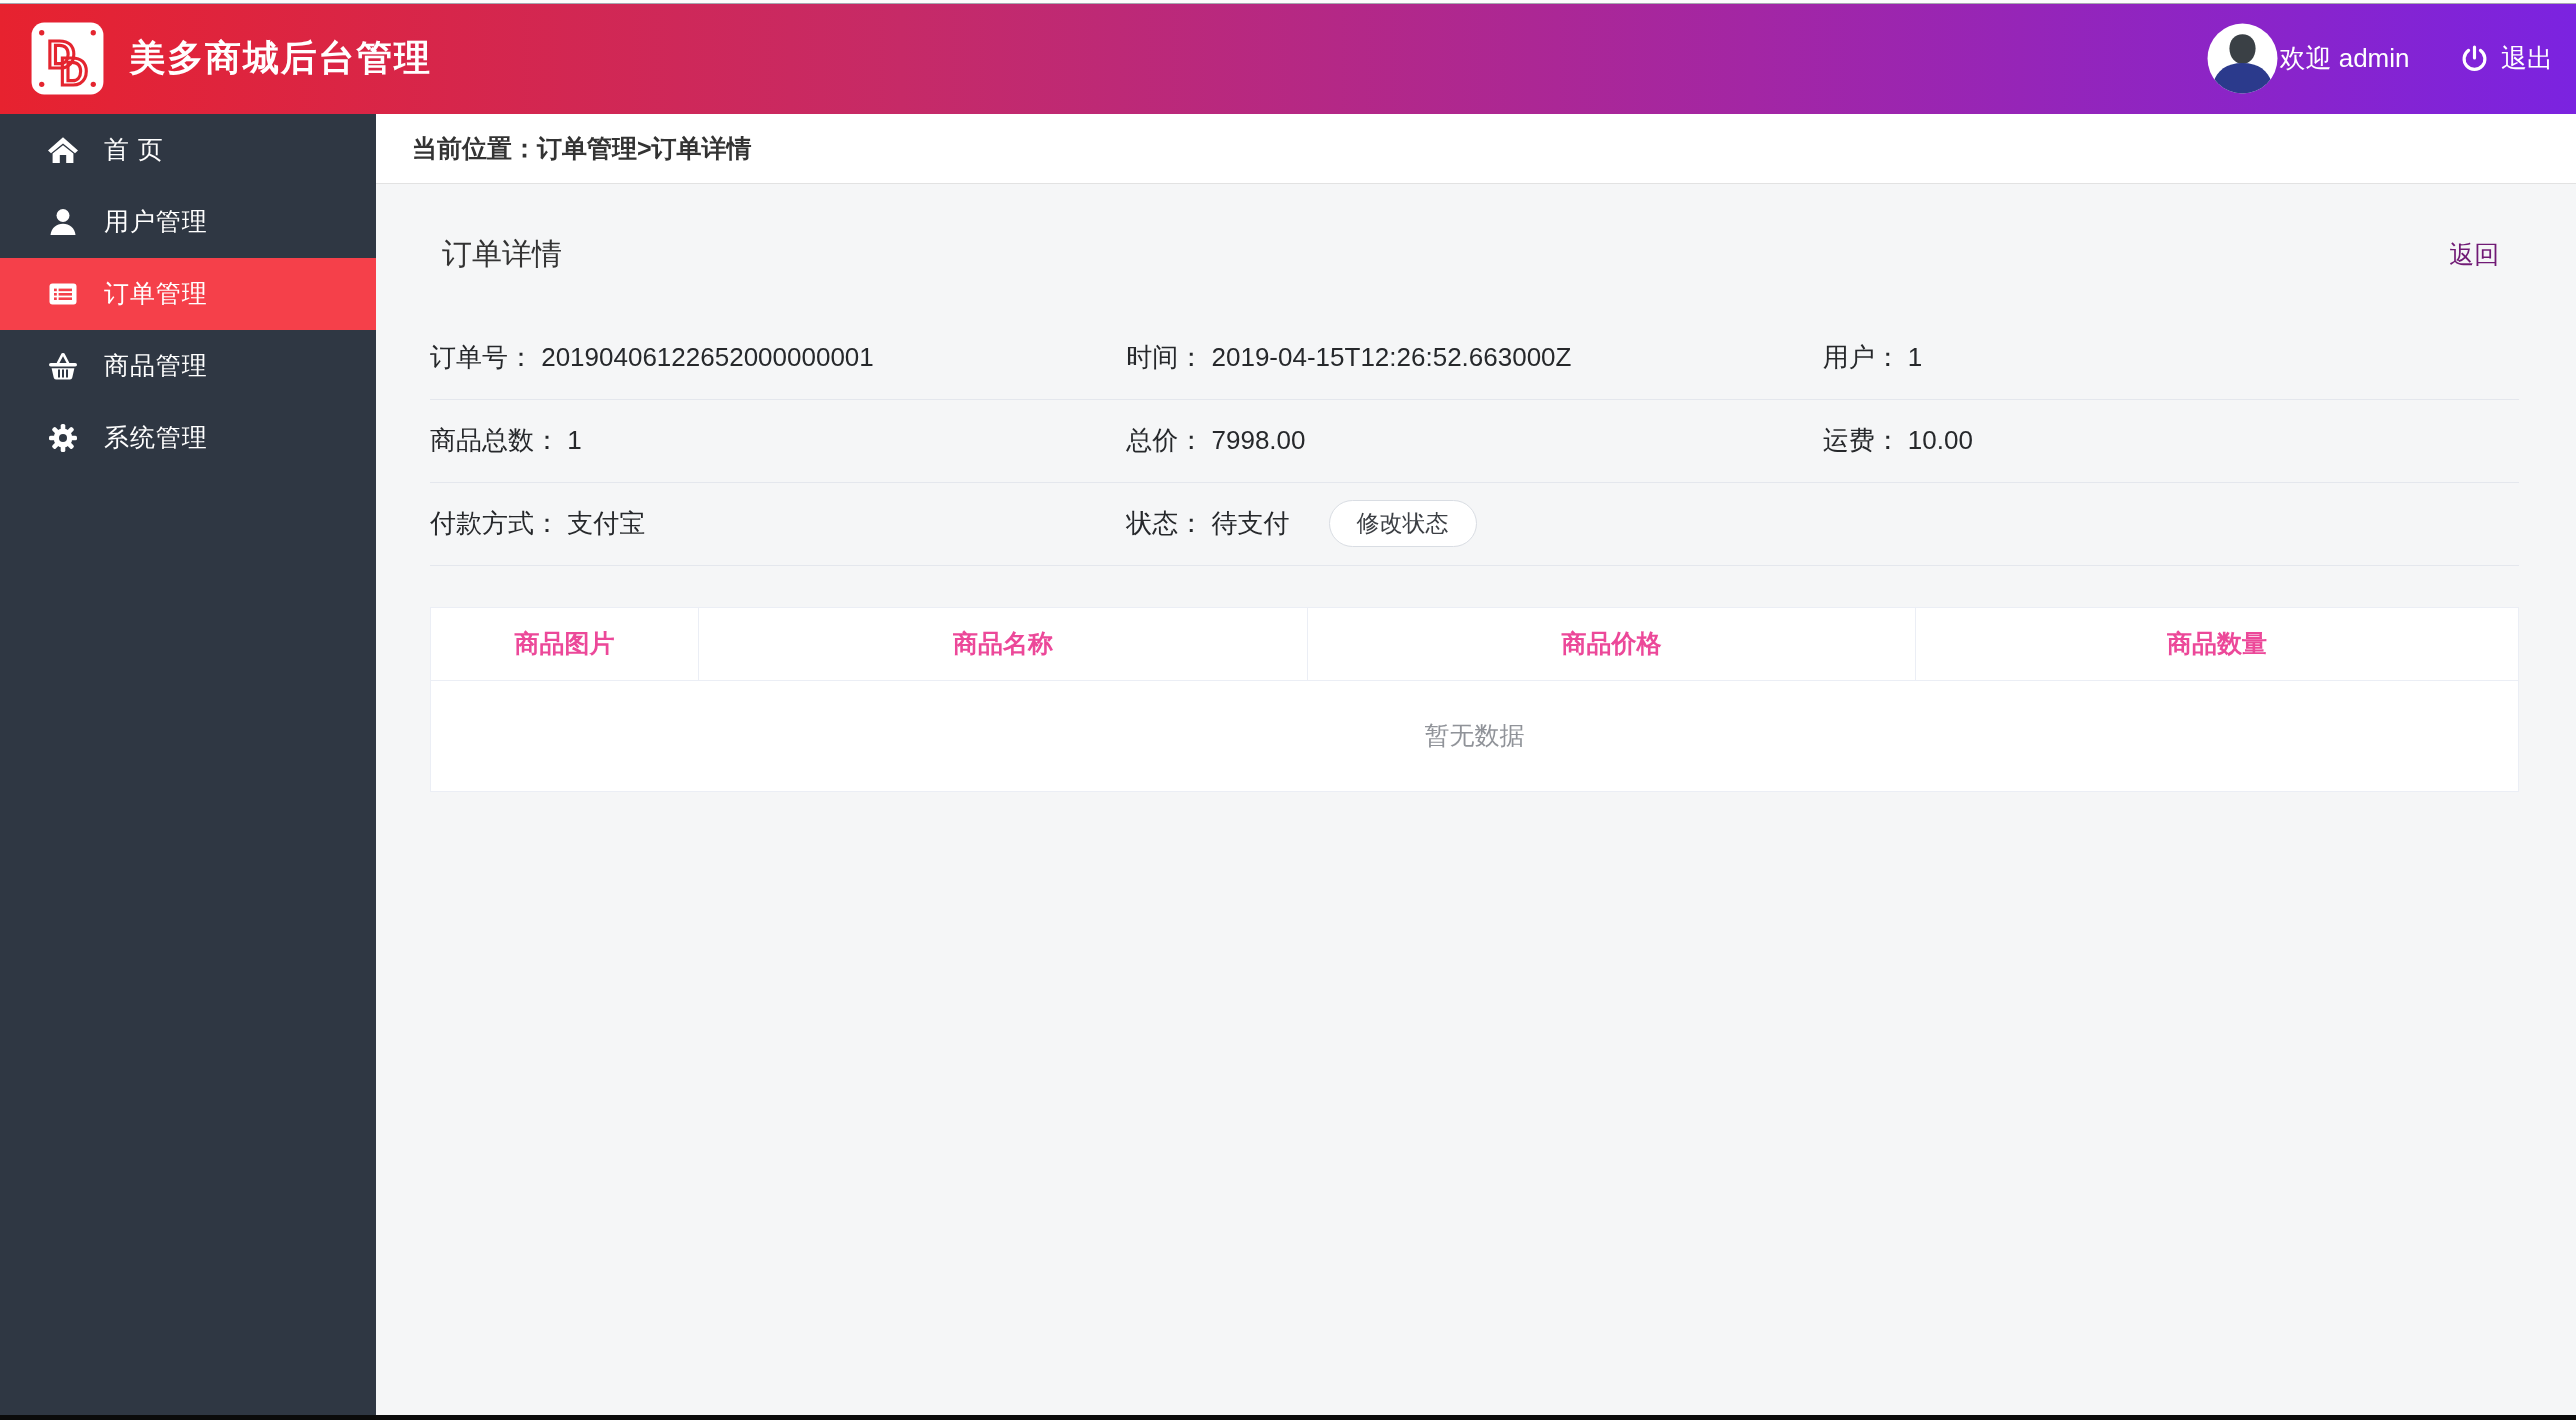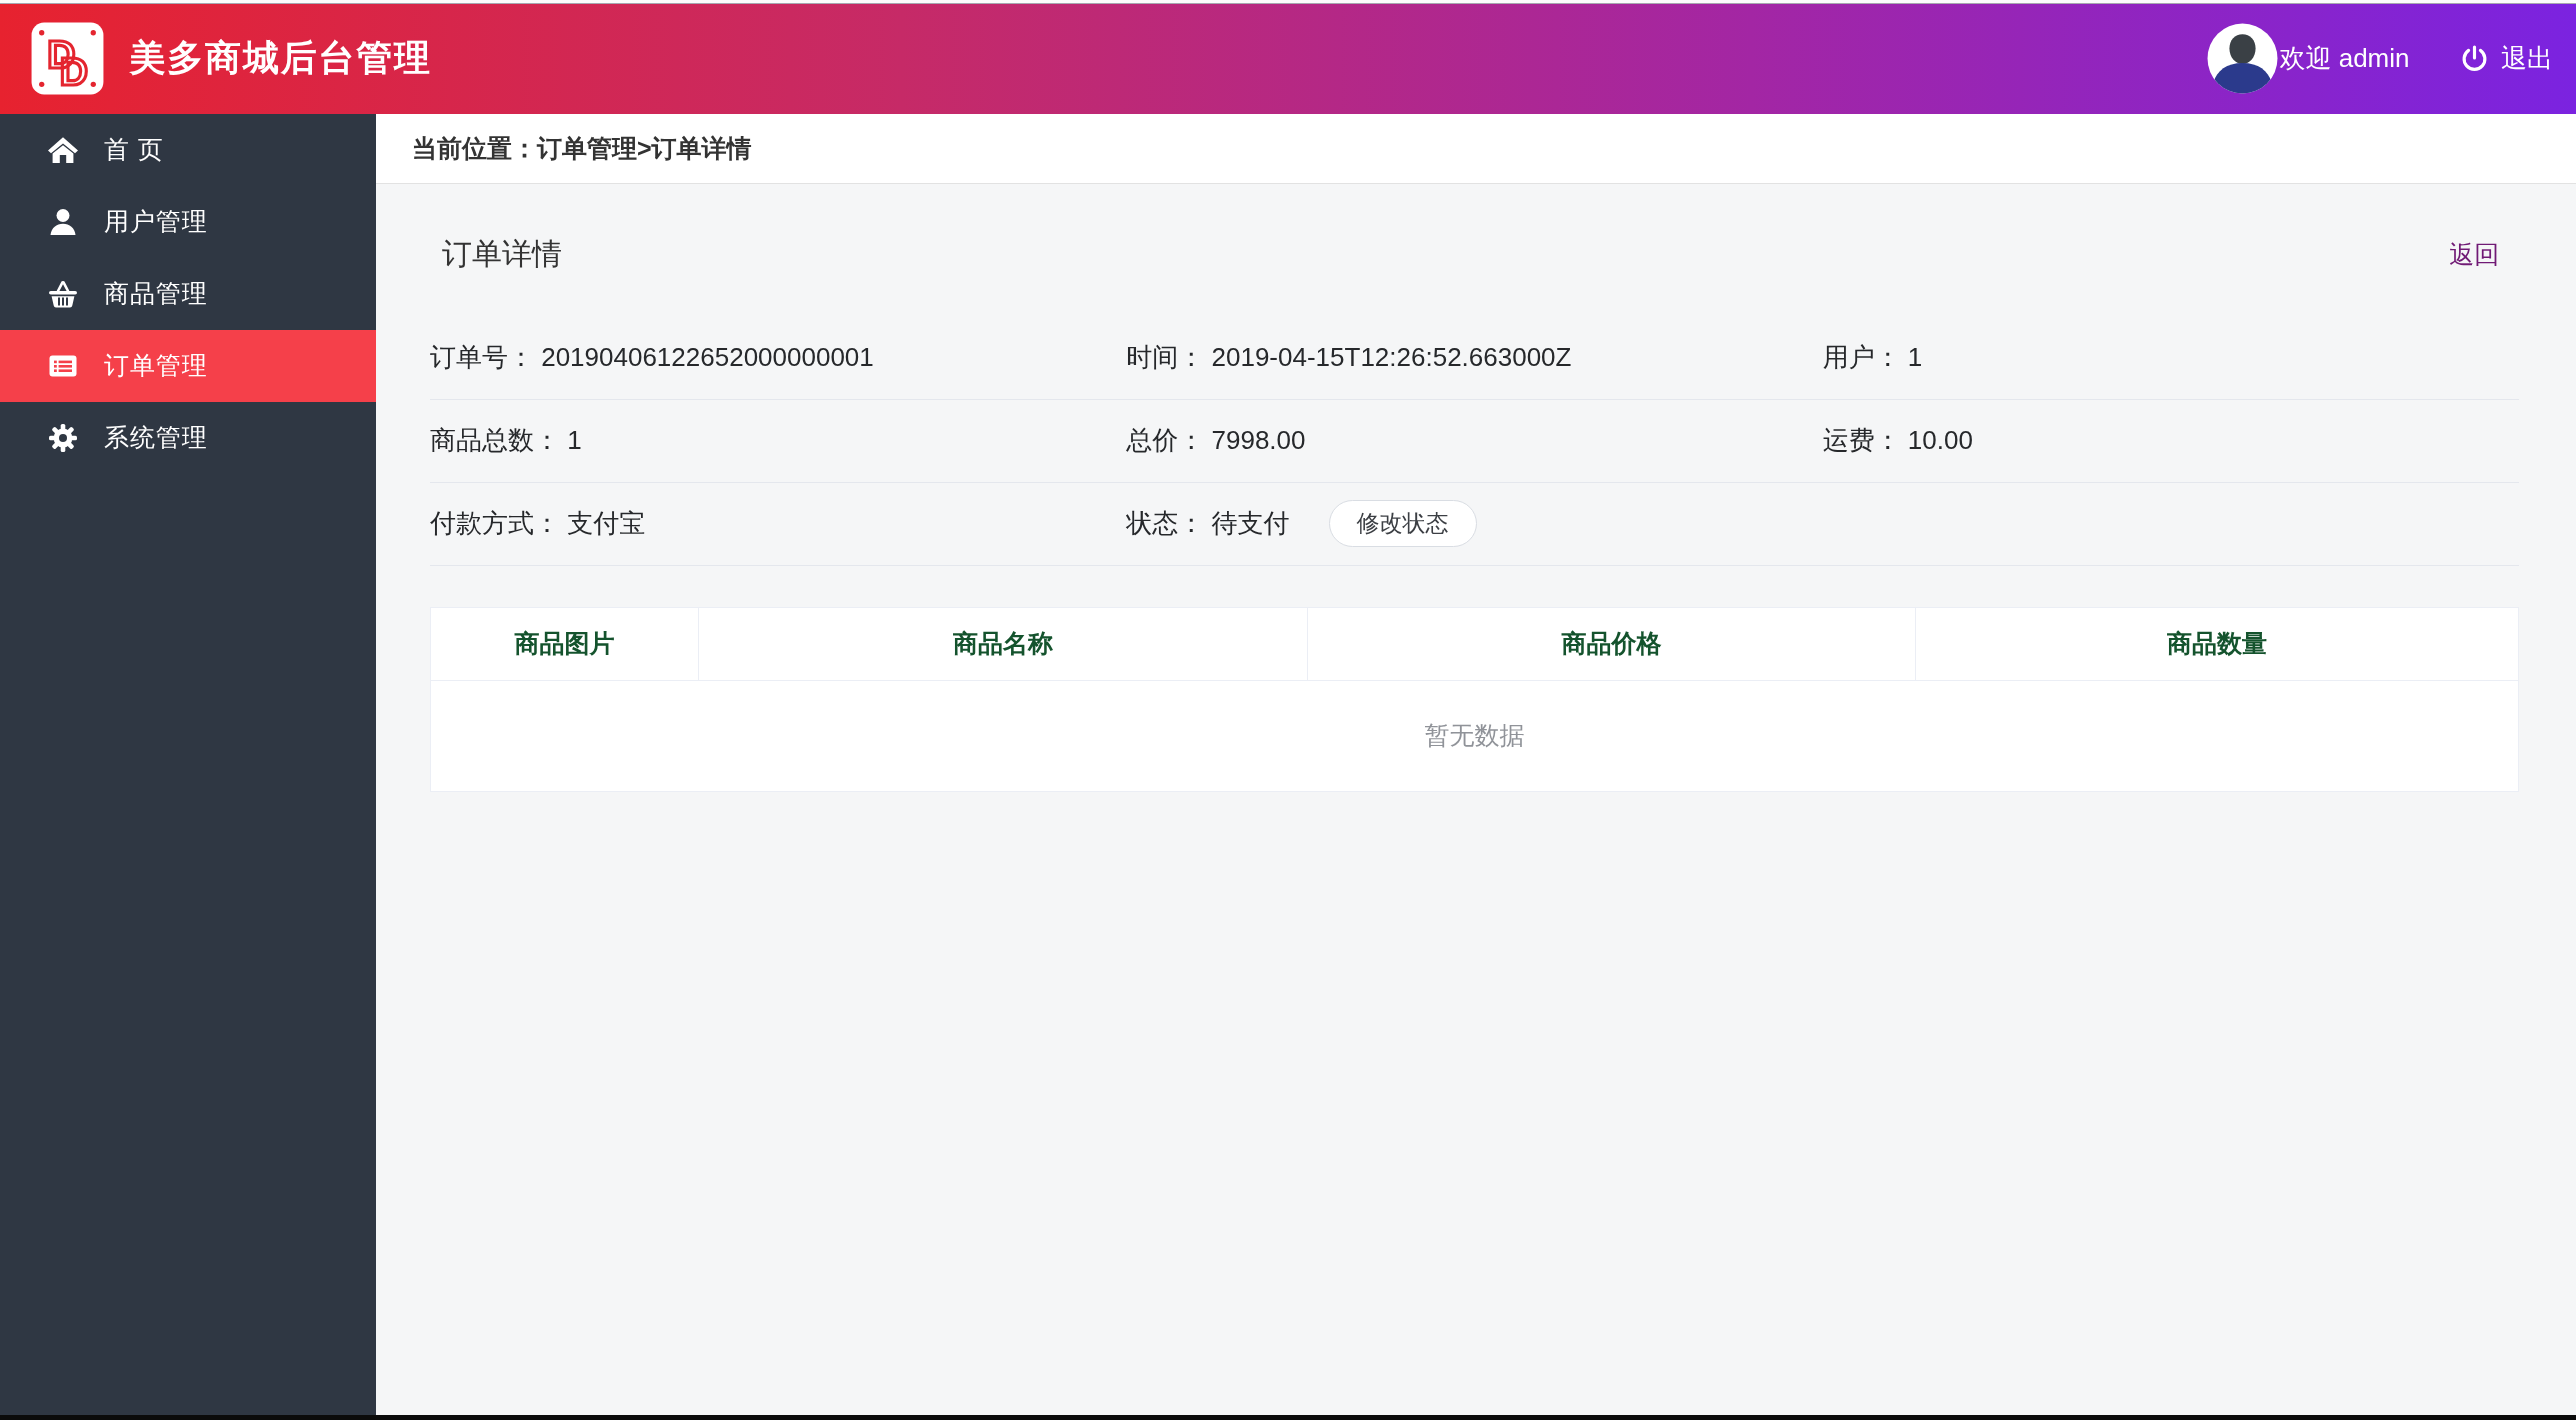--- a/index.html
+++ b/index.html
@@ -114,21 +114,21 @@
     width: 100%;
     margin-top: 41px;
     border-collapse: collapse;
     background: #ffffff;
     table-layout: fixed;
   }
   .goods-table th {
     height: 73px;
     border: 0.9px solid #ebeef5;
     background: #ffffff;
-    color: #14532d;
+    color: #ec4899;
     font-size: 25px;
     font-weight: 700;
     text-align: center;
   }
   .goods-table td.empty-cell {
     height: 111px;
     border: 0.9px solid #ebeef5;
     text-align: center;
     color: #909399;
     font-size: 25px;
@@ -201,41 +201,41 @@
       </div>
 
       <div class="nav-item">
         <svg class="nav-icon" viewBox="0 0 32 32" fill="#ffffff">
           <circle cx="16" cy="9.5" r="6.5"></circle>
           <path d="M3.5 29c.8-7.2 6-11.2 12.5-11.2S27.7 21.8 28.5 29z"></path>
         </svg>
         <span class="nav-label">用户管理</span>
       </div>
 
-      <div class="nav-item">
-        <svg class="nav-icon" viewBox="0 0 32 32">
-          <path d="M11 13 15.5 4.3M21 13l-4.5-8.7" stroke="#ffffff" stroke-width="2.6" stroke-linecap="round" fill="none"></path>
-          <rect x="2" y="13" width="28" height="3.6" rx="1.8" fill="#ffffff"></rect>
-          <path d="M4.6 18.2h22.8l-2.1 9.4a2.4 2.4 0 0 1-2.3 1.9H9a2.4 2.4 0 0 1-2.3-1.9z" fill="#ffffff"></path>
-          <path d="M12 19.5v8M16 19.5v8M20 19.5v8" stroke="var(--item-bg)" stroke-width="2"></path>
-        </svg>
-        <span class="nav-label">商品管理</span>
-      </div>
-
       <div class="nav-item active">
         <svg class="nav-icon" viewBox="0 0 32 32">
           <rect x="2.5" y="5.5" width="27" height="21" rx="3" fill="#ffffff"></rect>
           <rect x="7" y="10.6" width="2.8" height="2.6" fill="var(--item-bg)"></rect>
           <rect x="11.6" y="10.6" width="13.4" height="2.6" fill="var(--item-bg)"></rect>
           <rect x="7" y="15" width="2.8" height="2.6" fill="var(--item-bg)"></rect>
           <rect x="11.6" y="15" width="13.4" height="2.6" fill="var(--item-bg)"></rect>
           <rect x="7" y="19.4" width="2.8" height="2.6" fill="var(--item-bg)"></rect>
           <rect x="11.6" y="19.4" width="13.4" height="2.6" fill="var(--item-bg)"></rect>
         </svg>
         <span class="nav-label">订单管理</span>
+      </div>
+
+      <div class="nav-item">
+        <svg class="nav-icon" viewBox="0 0 32 32">
+          <path d="M11 13 15.5 4.3M21 13l-4.5-8.7" stroke="#ffffff" stroke-width="2.6" stroke-linecap="round" fill="none"></path>
+          <rect x="2" y="13" width="28" height="3.6" rx="1.8" fill="#ffffff"></rect>
+          <path d="M4.6 18.2h22.8l-2.1 9.4a2.4 2.4 0 0 1-2.3 1.9H9a2.4 2.4 0 0 1-2.3-1.9z" fill="#ffffff"></path>
+          <path d="M12 19.5v8M16 19.5v8M20 19.5v8" stroke="var(--item-bg)" stroke-width="2"></path>
+        </svg>
+        <span class="nav-label">商品管理</span>
       </div>
 
       <div class="nav-item">
         <svg class="nav-icon" viewBox="0 0 32 32">
           <g fill="#ffffff">
             <rect x="13.7" y="2" width="4.6" height="28" rx="1.6"></rect>
             <rect x="13.7" y="2" width="4.6" height="28" rx="1.6" transform="rotate(45 16 16)"></rect>
             <rect x="13.7" y="2" width="4.6" height="28" rx="1.6" transform="rotate(90 16 16)"></rect>
             <rect x="13.7" y="2" width="4.6" height="28" rx="1.6" transform="rotate(135 16 16)"></rect>
             <circle cx="16" cy="16" r="9.4"></circle>

